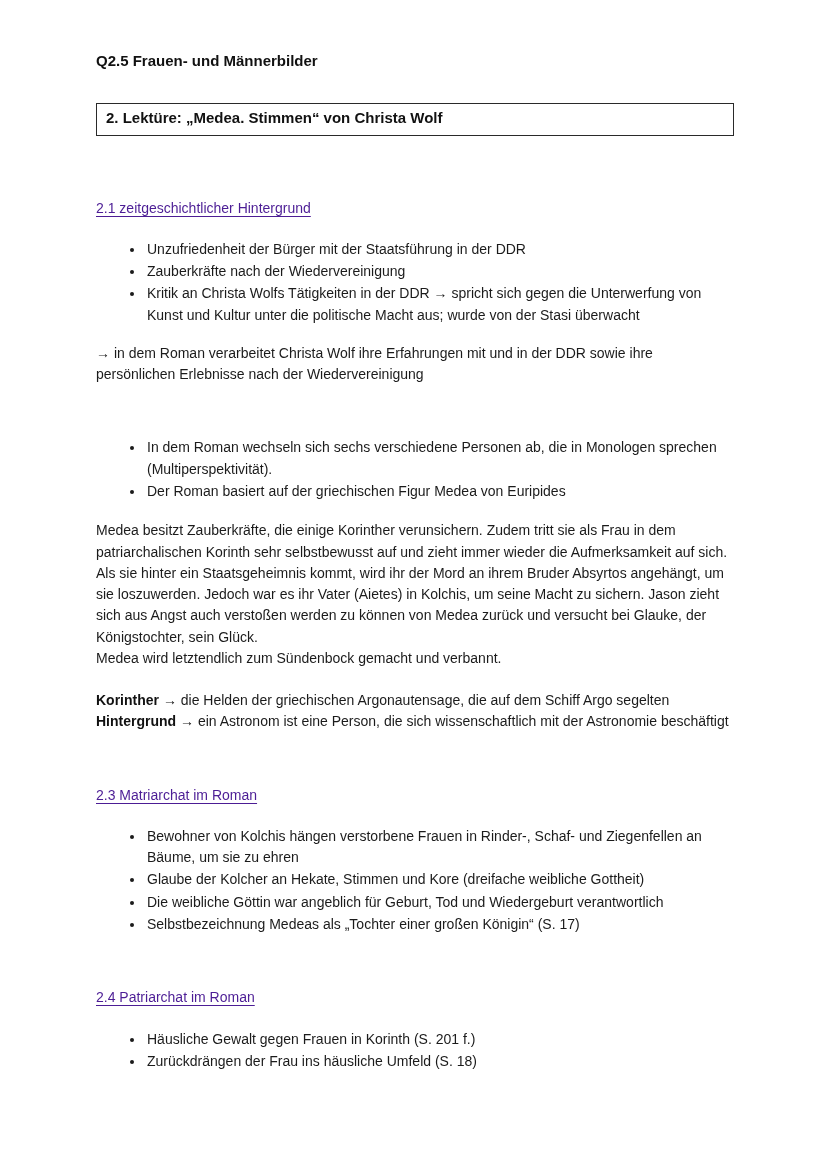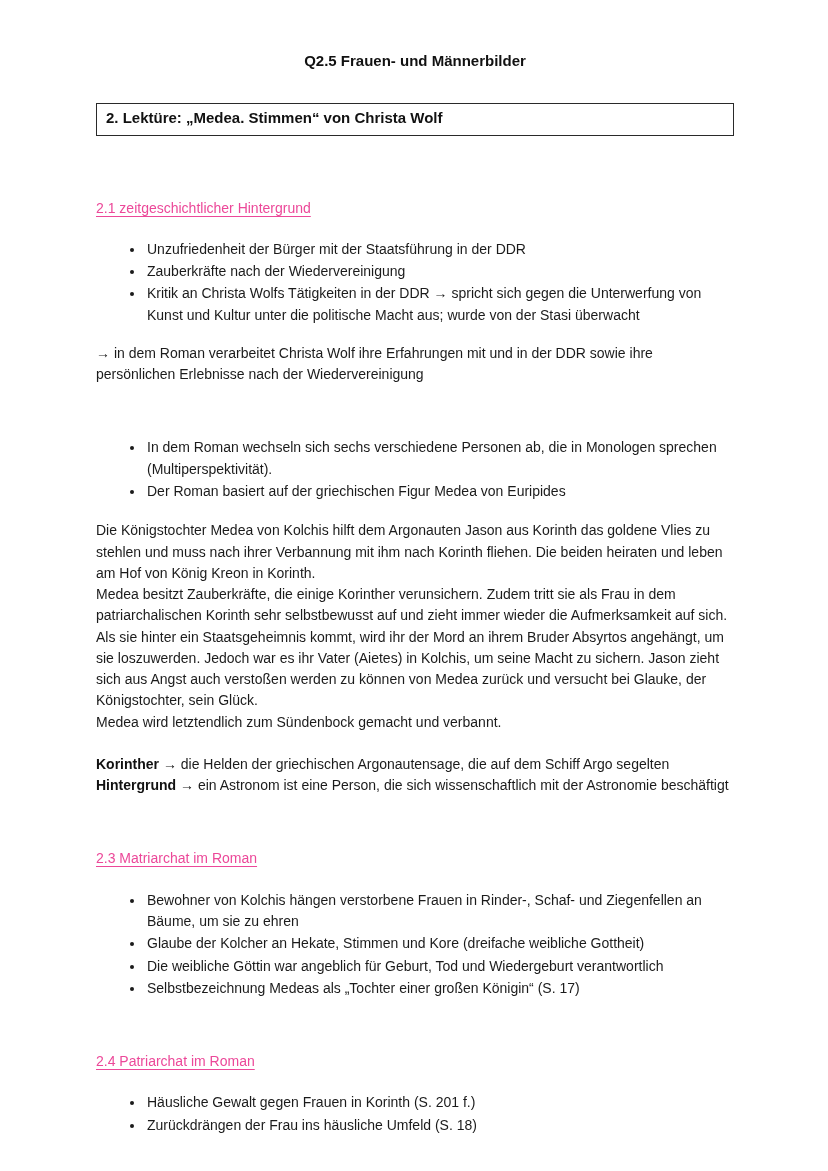--- a/index.html
+++ b/index.html
@@ -19,21 +19,21 @@
   }
   .page {
     box-sizing: border-box;
     width: 828px;
     min-height: 1171px;
     padding: 50px 94px 40px 96px;
     background: #ffffff;
   }
   .doc-title {
     margin: 0;
-    text-align: center;
+    text-align: left;
     font-size: 15px;
     font-weight: bold;
     color: #111;
   }
   .boxed-heading {
     margin-top: 30px;
     border: 1.5px solid #2a2a2a;
     padding: 3px 2px 5px 9px;
     font-size: 15px;
     font-weight: bold;
@@ -44,21 +44,21 @@
   }
   .sec-first {
     margin-top: 62px;
   }
   .sec-h {
     margin: 0;
     font-size: 14px;
     font-weight: normal;
     text-decoration: underline;
     text-underline-offset: 3px;
-    color: #ec4899;
+    color: #4c1d95;
   }
   ul.bullets {
     margin: 20px 0 0 0;
     padding-left: 49px;
     list-style-type: disc;
   }
   ul.bullets li {
     margin-bottom: 1px;
     padding-left: 2px;
   }
@@ -96,21 +96,20 @@
     </ul>
     <p class="para">→ in dem Roman verarbeitet Christa Wolf ihre Erfahrungen mit und in der DDR sowie ihre persönlichen Erlebnisse nach der Wiedervereinigung</p>
   </section>
 
   <section class="sec">
     <ul class="bullets">
       <li>In dem Roman wechseln sich sechs verschiedene Personen ab, die in Monologen sprechen (Multiperspektivität).</li>
       <li>Der Roman basiert auf der griechischen Figur Medea von Euripides</li>
     </ul>
     <div class="para story">
-      <div>Die Königstochter Medea von Kolchis hilft dem Argonauten Jason aus Korinth das goldene Vlies zu stehlen und muss nach ihrer Verbannung mit ihm nach Korinth fliehen. Die beiden heiraten und leben am Hof von König Kreon in Korinth.</div>
       <div>Medea besitzt Zauberkräfte, die einige Korinther verunsichern. Zudem tritt sie als Frau in dem patriarchalischen Korinth sehr selbstbewusst auf und zieht immer wieder die Aufmerksamkeit auf sich. Als sie hinter ein Staatsgeheimnis kommt, wird ihr der Mord an ihrem Bruder Absyrtos angehängt, um sie loszuwerden. Jedoch war es ihr Vater (Aietes) in Kolchis, um seine Macht zu sichern. Jason zieht sich aus Angst auch verstoßen werden zu können von Medea zurück und versucht bei Glauke, der Königstochter, sein Glück.</div>
       <div>Medea wird letztendlich zum Sündenbock gemacht und verbannt.</div>
     </div>
     <div class="defs">
       <div class="def">
         <strong>Korinther</strong>
         <strong>→</strong>
         <span>die Helden der griechischen Argonautensage, die auf dem Schiff Argo segelten</span>
       </div>
       <div class="def">

